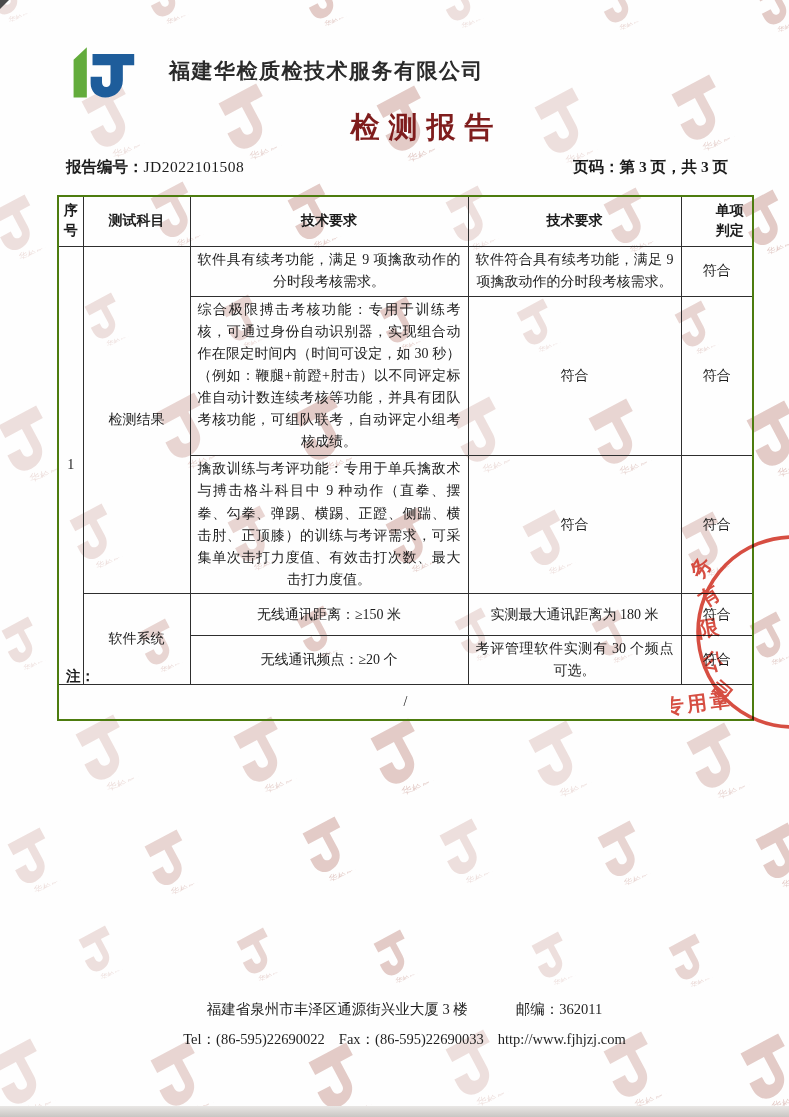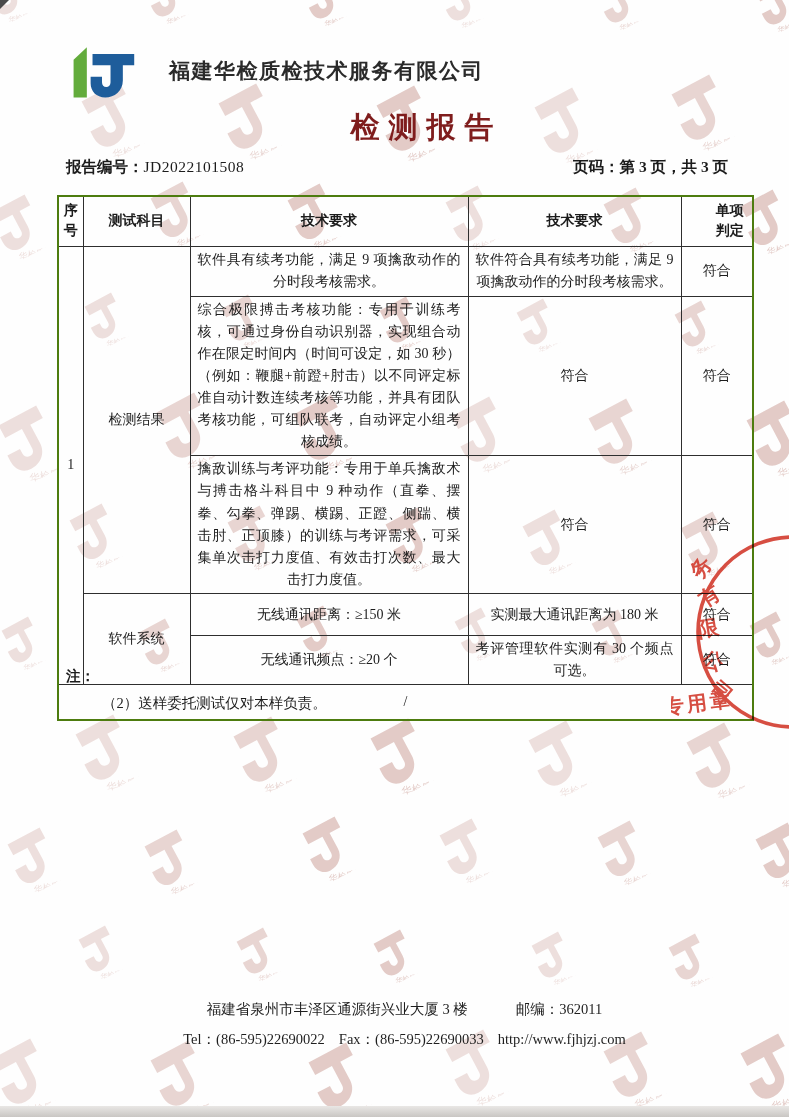--- a/index.html
+++ b/index.html
@@ -385,24 +385,20 @@
     <tr class="r-f">
       <td class="center" colspan="5">/</td>
     </tr>
   </tbody>
     </table>
 
   <div id="notes">
     <div class="note-line">
       <span class="note-prefix">注：</span>
     </div>
-    <div class="note-line">
-      <span class="note-indent"></span>
-      <span>（2）送样委托测试仅对本样负责。</span>
-    </div>
   </div>
 
   <div id="footer">
     <div>
       <span>福建省泉州市丰泽区通源街兴业大厦 3 楼</span><span class="gap-l">邮编：</span><span>362011</span>
     </div>
     <div>
       <span>Tel：</span><span>(86-595)22690022</span><span class="gap-m">Fax：</span><span>(86-595)22690033</span><span class="gap-m">http://www.fjhjzj.com</span>
     </div>
   </div>

